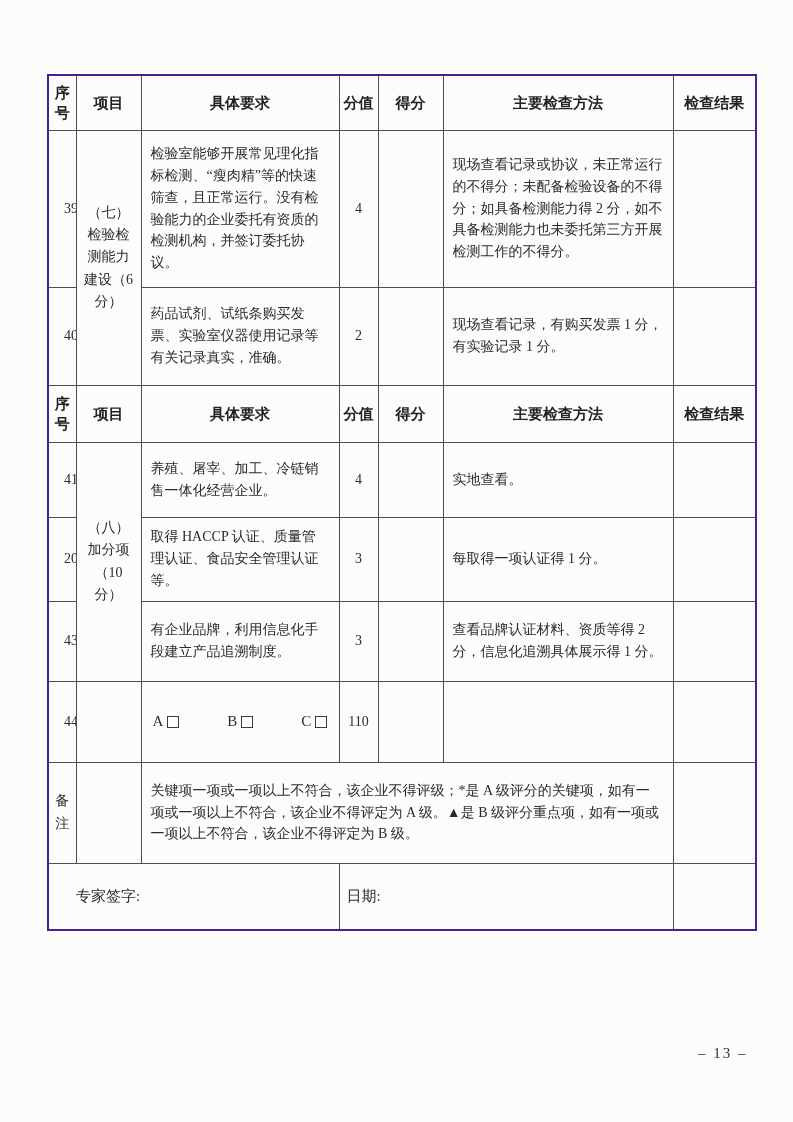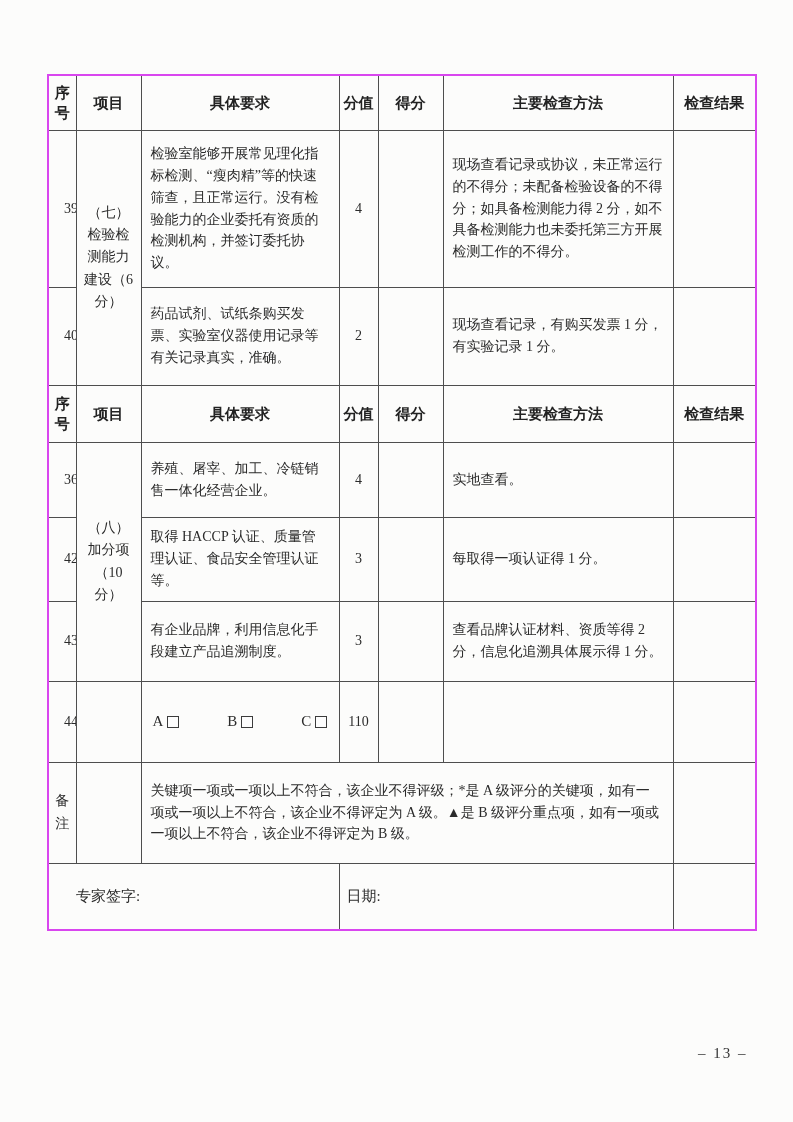--- a/index.html
+++ b/index.html
@@ -9,21 +9,21 @@
     background:#fcfcfb;
     font-family:"Liberation Serif","DejaVu Serif",serif;
     color:#2b2b2b;
     overflow:hidden;
   }
   table.eval {
     position:absolute; left:47px; top:74px;
     width:708px;
     border-collapse:collapse;
     table-layout:fixed;
-    border:2px solid #d946ef;
+    border:2px solid #4c1d95;
   }
   table.eval td, table.eval th {
     border:1px solid #4e4e4e;
     overflow:hidden;
   }
   th.hdr {
     font-family:"Liberation Sans","DejaVu Sans",sans-serif;
     font-weight:700;
     font-size:15px;
     text-align:center;
@@ -120,31 +120,31 @@
       <th class="hdr">序号</th>
       <th class="hdr">项目</th>
       <th class="hdr">具体要求</th>
       <th class="hdr">分值</th>
       <th class="hdr">得分</th>
       <th class="hdr">主要检查方法</th>
       <th class="hdr">检查结果</th>
     </tr>
 
     <tr style="height:75px">
-      <td class="num">36</td>
+      <td class="num">41</td>
       <td class="item" rowspan="3">（八）加分项（10 分）</td>
       <td class="text">养殖、屠宰、加工、冷链销售一体化经营企业。</td>
       <td class="score">4</td>
       <td class="blank"></td>
       <td class="text">实地查看。</td>
       <td class="blank"></td>
     </tr>
 
     <tr style="height:84px">
-      <td class="num">42</td>
+      <td class="num">20</td>
       <td class="text">取得 HACCP 认证、质量管理认证、食品安全管理认证等。</td>
       <td class="score">3</td>
       <td class="blank"></td>
       <td class="text">每取得一项认证得 1 分。</td>
       <td class="blank"></td>
     </tr>
 
     <tr style="height:80px">
       <td class="num">43</td>
       <td class="text">有企业品牌，利用信息化手段建立产品追溯制度。</td>

